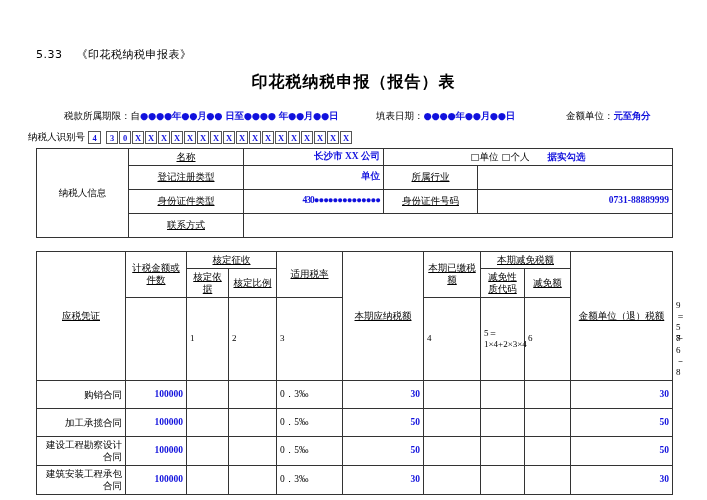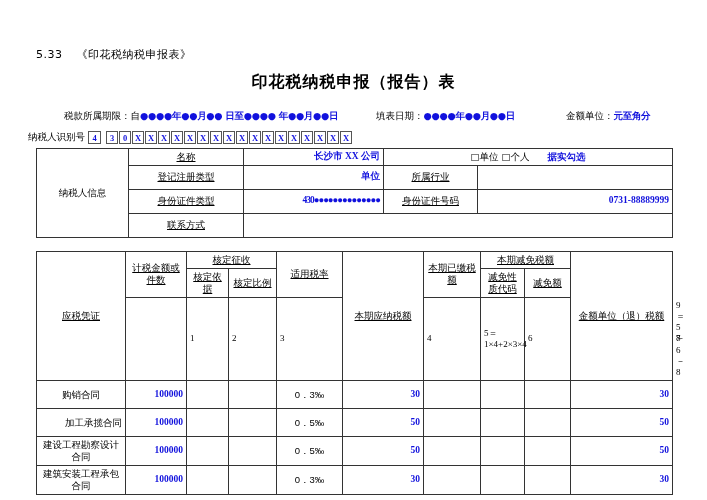--- a/index.html
+++ b/index.html
@@ -97,36 +97,36 @@
     font-size: 9.5px;
   }
   table.grid td {
     border: 1px solid #333;
     padding: 2px 3px;
     vertical-align: middle;
     line-height: 1.25;
     box-sizing: border-box;
   }
   .c { text-align: center; }
-  .l { text-align: center; }
+  .l { text-align: right; }
   .val {
     color: #1111dd;
     font-weight: bold;
     text-align: right;
     font-family: "Liberation Serif", serif;
   }
   .hdr { text-align: center; text-decoration: underline; }
   .numrow td {
     font-family: "Liberation Serif", serif;
     font-size: 9px;
     text-align: left;
     padding-left: 3px;
     height: 18px;
   }
-  .rate { font-family: Liberation Sans, sans-serif; text-align: center; padding-left: 8px; }
+  .rate { font-family: Liberation Serif, serif; text-align: left; padding-left: 8px; }
 
   
   #tax-info { left: 36px; top: 148px; width: 636px; }
   
   #tax-table { left: 36px; top: 251px; width: 636px; }
 
   .chk { letter-spacing: 0px; }
   .chk .gap { display: inline-block; width: 18px; }
   .note { color: #1111dd; font-weight: bold; }
   .dots { letter-spacing: -1px; }

